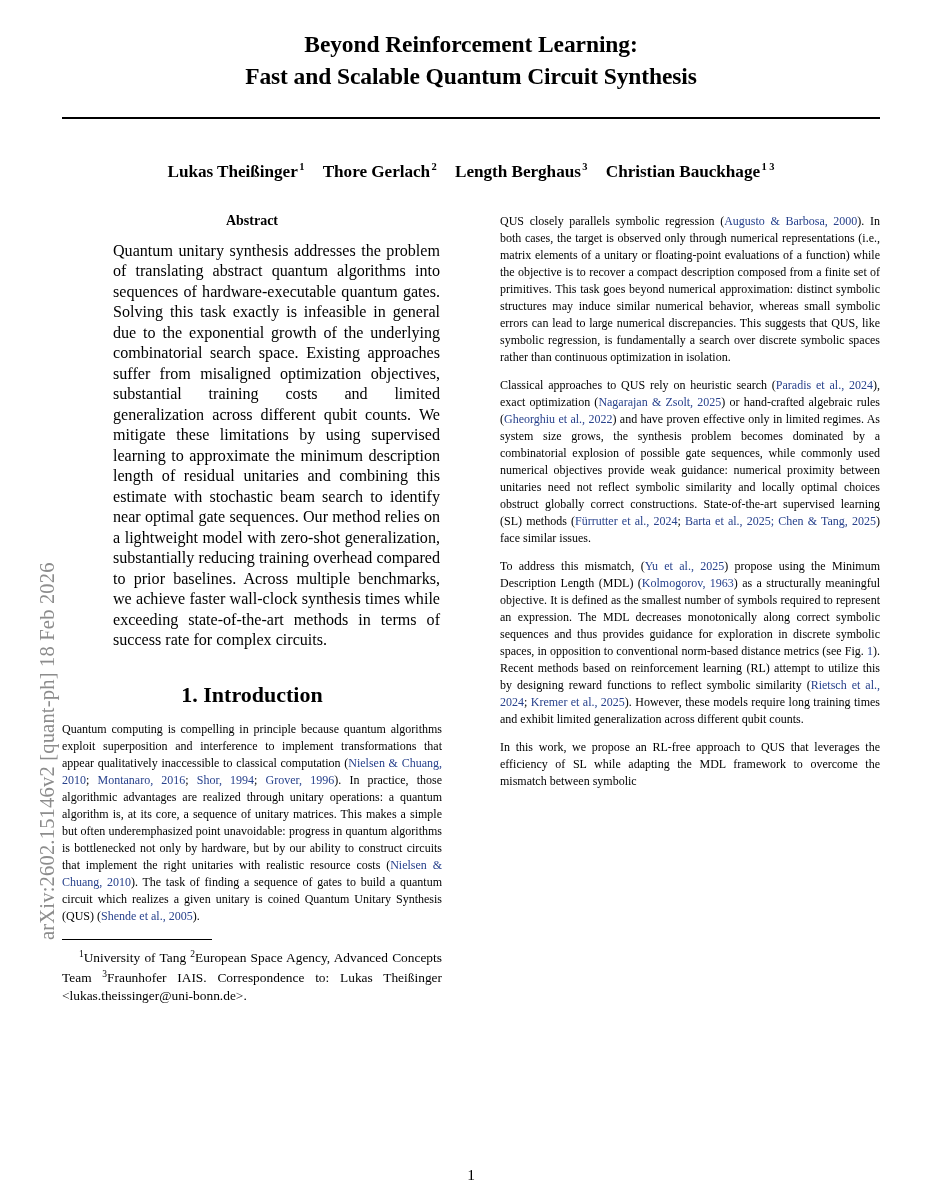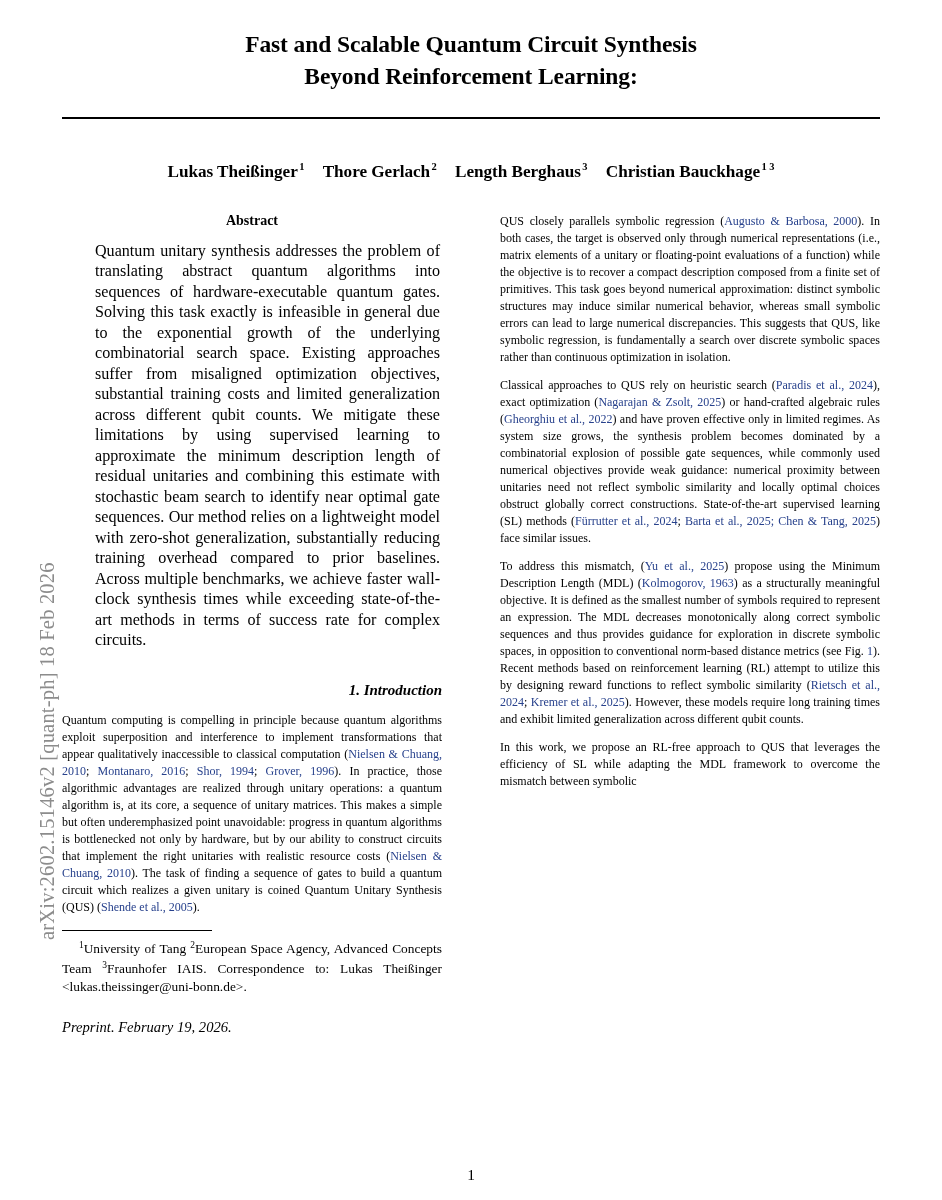--- a/index.html
+++ b/index.html
@@ -112,34 +112,33 @@
   p.body.tight { margin-bottom: 17px; }
 
   
   #abstract-head {
     text-align: center;
     font-weight: bold;
     font-size: 14px;
     margin: 0 0 12px 0;
   }
   #abstract-body {
-    margin-left: 33px;
+    margin-left: 51px;
     margin-right: 2px;
   }
   #abstract-body p.body {
     font-size: 16.1px;
     line-height: 20.5px;
   }
 
   h2.section-head {
     font-weight: bold;
-    font-size: 15px;
+    font-size: 22px;
     margin: 31px 0 13px 0;
-    text-align: right;
-    font-style: italic;
+    text-align: center;
   }
 
   .cite { color: #27418c; }
 
   
   #footnote-wrap {
     margin-top: 14px;
   }
   #footnote-rule {
     width: 150px;
@@ -176,22 +175,22 @@
 <body>
 
 <div id="arxiv-stamp">
   <div class="stamp-text">arXiv:2602.15146v2  [quant-ph]  18 Feb 2026</div>
 </div>
 
 <div id="page">
   <div id="content">
 
     <div id="title-block">
+      <div class="paper-title-line">Beyond Reinforcement Learning:</div>
       <div class="paper-title-line">Fast and Scalable Quantum Circuit Synthesis</div>
-      <div class="paper-title-line">Beyond Reinforcement Learning:</div>
       <div id="title-rule"></div>
     </div>
 
     <div id="authors">
       <span class="author"><span>Lukas Theißinger</span><sup>1</sup></span>
       <span class="author"><span>Thore Gerlach</span><sup>2</sup></span>
       <span class="author"><span>Length Berghaus</span><sup>3</sup></span>
       <span class="author"><span>Christian Bauckhage</span><sup>1 3</sup></span>
     </div>
 
@@ -206,21 +205,20 @@
           </div>
         </div>
 
         <h2 class="section-head">1. Introduction</h2>
 
         <p class="body"><span>Quantum computing is compelling in principle because quantum algorithms exploit superposition and interference to implement transformations that appear qualitatively inaccessible to classical computation (</span><span class="cite">Nielsen &amp; Chuang, 2010</span><span>; </span><span class="cite">Montanaro, 2016</span><span>; </span><span class="cite">Shor, 1994</span><span>; </span><span class="cite">Grover, 1996</span><span>). In practice, those algorithmic advantages are realized through unitary operations: a quantum algorithm is, at its core, a sequence of unitary matrices. This makes a simple but often underemphasized point unavoidable: progress in quantum algorithms is bottlenecked not only by hardware, but by our ability to construct circuits that implement the right unitaries with realistic resource costs (</span><span class="cite">Nielsen &amp; Chuang, 2010</span><span>). The task of finding a sequence of gates to build a quantum circuit which realizes a given unitary is coined Quantum Unitary Synthesis (QUS) (</span><span class="cite">Shende et al., 2005</span><span>).</span></p>
 
         <div id="footnote-wrap">
           <div id="footnote-rule"></div>
           <p class="footnote">&nbsp;&nbsp;&nbsp;&nbsp;<sup>1</sup><span>University of Tang </span><sup>2</sup><span>European Space Agency, Advanced Concepts Team </span><sup>3</sup><span>Fraunhofer IAIS. Correspondence to: Lukas Theißinger &lt;lukas.theissinger@uni-bonn.de&gt;.</span></p>
-          <div id="preprint-line">Preprint. February 19, 2026.</div>
         </div>
 
       </div>
 
       <div class="column" id="col-right">
 
         <p class="body"><span>QUS closely parallels symbolic regression (</span><span class="cite">Augusto &amp; Barbosa, 2000</span><span>). In both cases, the target is observed only through numerical representations (i.e., matrix elements of a unitary or floating-point evaluations of a function) while the objective is to recover a compact description composed from a finite set of primitives. This task goes beyond numerical approximation: distinct symbolic structures may induce similar numerical behavior, whereas small symbolic errors can lead to large numerical discrepancies. This suggests that QUS, like symbolic regression, is fundamentally a search over discrete symbolic spaces rather than continuous optimization in isolation.</span></p>
 
         <p class="body"><span>Classical approaches to QUS rely on heuristic search (</span><span class="cite">Paradis et al., 2024</span><span>), exact optimization (</span><span class="cite">Nagarajan &amp; Zsolt, 2025</span><span>) or hand-crafted algebraic rules (</span><span class="cite">Gheorghiu et al., 2022</span><span>) and have proven effective only in limited regimes. As system size grows, the synthesis problem becomes dominated by a combinatorial explosion of possible gate sequences, while commonly used numerical objectives provide weak guidance: numerical proximity between unitaries need not reflect symbolic similarity and locally optimal choices obstruct globally correct constructions. State-of-the-art supervised learning (SL) methods (</span><span class="cite">Fürrutter et al., 2024</span><span>; </span><span class="cite">Barta et al., 2025; Chen &amp; Tang, 2025</span><span>) face similar issues.</span></p>
 

